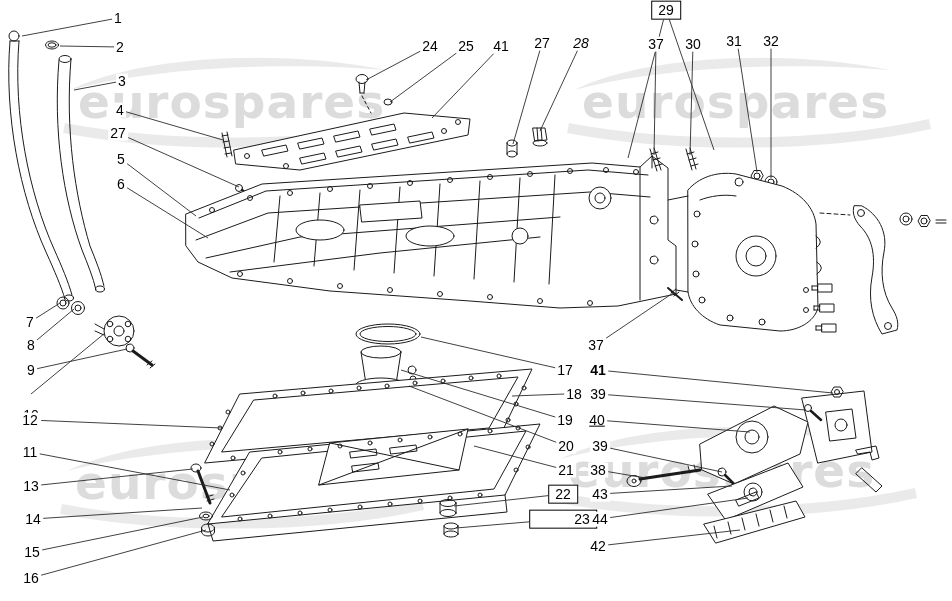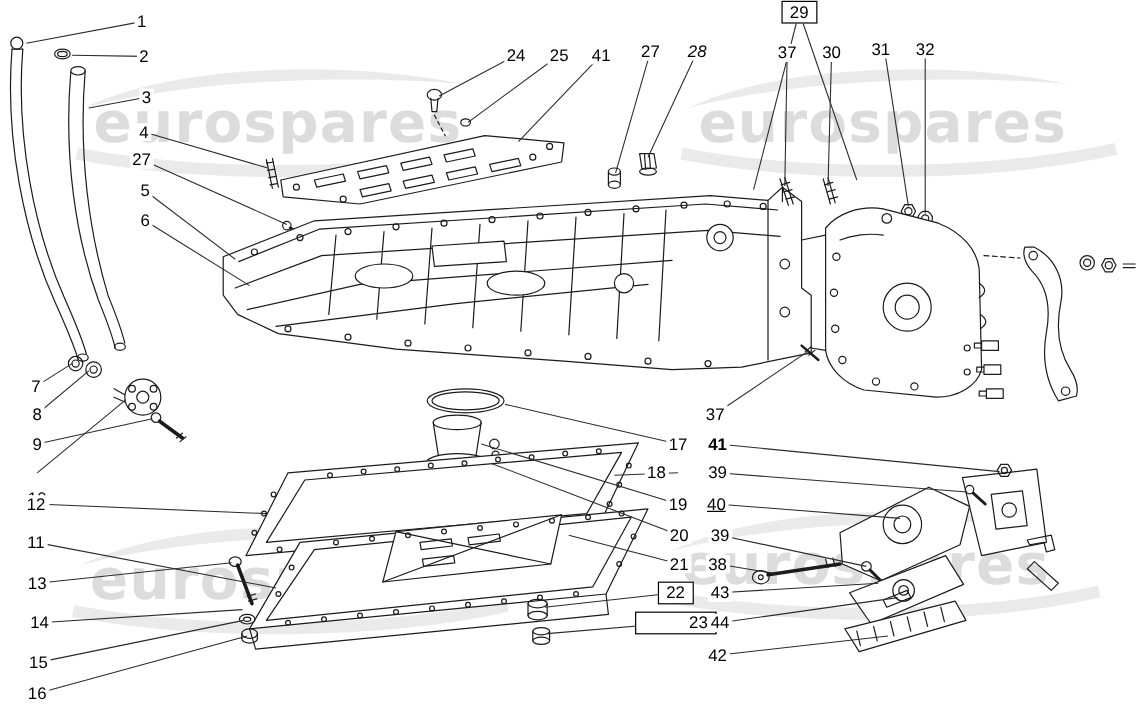--- a/index.html
+++ b/index.html
@@ -425,21 +425,21 @@
       <div class="callout" style="left: 542px; top: 43px;">27</div>
       <div class="callout" style="left: 581px; top: 43px; font-style: italic;">28</div>
       <div class="callout boxed" style="left: 666px; top: 10px;">29</div>
       <div class="callout" style="left: 656px; top: 44px;">37</div>
       <div class="callout" style="left: 693px; top: 44px;">30</div>
       <div class="callout" style="left: 734px; top: 41px;">31</div>
       <div class="callout" style="left: 771px; top: 41px; text-align: center;">32</div>
       <div class="callout" style="left: 596px; top: 345px;">37</div>
       <div class="callout" style="left: 565px; top: 370px;">17</div>
       <div class="callout" style="left: 598px; top: 370px; font-weight: bold;">41</div>
-      <div class="callout" style="left: 547px; top: 394px;">18</div>
+      <div class="callout" style="left: 574px; top: 394px;">18</div>
       <div class="callout" style="left: 598px; top: 394px;">39</div>
       <div class="callout" style="left: 565px; top: 420px;">19</div>
       <div class="callout" style="left: 597px; top: 420px; text-decoration: underline;">40</div>
       <div class="callout" style="left: 566px; top: 446px;">20</div>
       <div class="callout" style="left: 600px; top: 446px;">39</div>
       <div class="callout" style="left: 566px; top: 470px;">21</div>
       <div class="callout" style="left: 598px; top: 470px;">38</div>
       <div class="callout boxed" style="left: 563px; top: 494px;">22</div>
       <div class="callout" style="left: 600px; top: 494px;">43</div>
       <div class="callout boxed" style="left: 563px; top: 519px; padding-left: 44px;">23</div>

